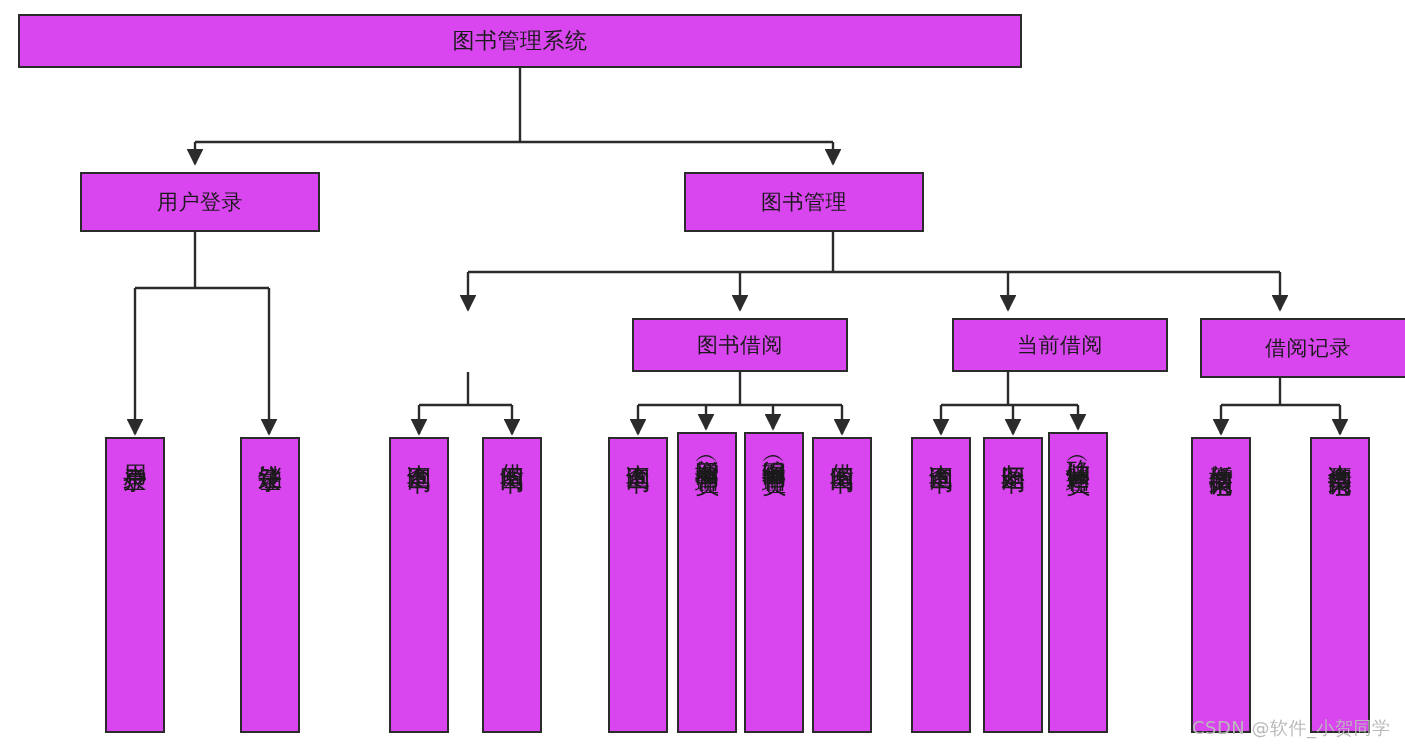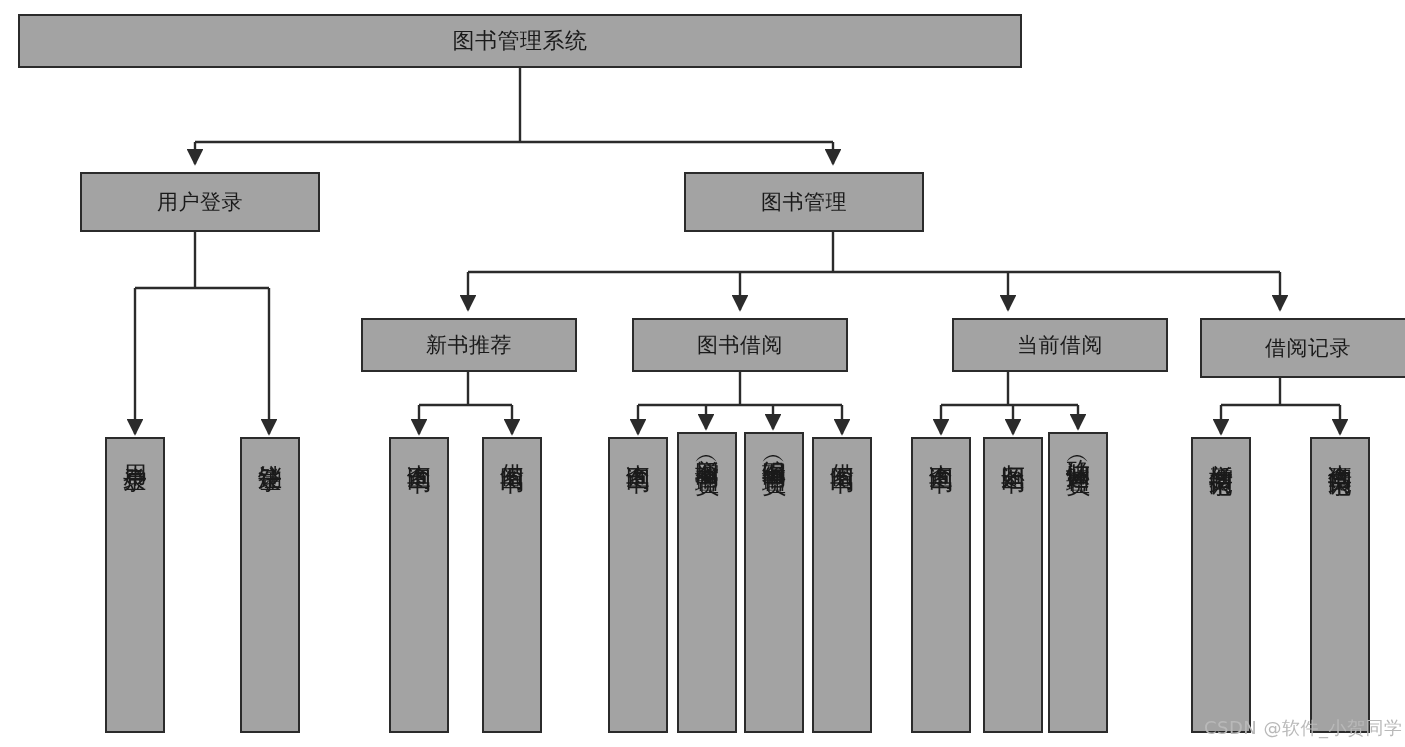--- a/index.html
+++ b/index.html
@@ -23,21 +23,21 @@
     left: 0;
     top: 0;
     width: 1405px;
     height: 747px;
     pointer-events: none;
   }
   .node {
     position: absolute;
     box-sizing: border-box;
     border: 2.2px solid #2b2b2b;
-    background: #a3a3a3;
+    background: #d946ef;
     display: flex;
     align-items: center;
     justify-content: center;
     color: #1a1a1a;
   }
   .node .label {
     display: block;
     text-align: center;
     line-height: 1.18;
     letter-spacing: 0.5px;
@@ -132,23 +132,20 @@
     <span class="label">图书管理系统</span>
   </div>
 
   <div class="node horiz" style="left:80px; top:172px; width:240px; height:60px;">
     <span class="label">用户登录</span>
   </div>
   <div class="node horiz" style="left:684px; top:172px; width:240px; height:60px;">
     <span class="label">图书管理</span>
   </div>
 
-  <div class="node horiz" style="left:361px; top:318px; width:216px; height:54px;">
-    <span class="label">新书推荐</span>
-  </div>
   <div class="node horiz" style="left:632px; top:318px; width:216px; height:54px;">
     <span class="label">图书借阅</span>
   </div>
   <div class="node horiz" style="left:952px; top:318px; width:216px; height:54px;">
     <span class="label">当前借阅</span>
   </div>
   <div class="node horiz" style="left:1172px; top:318px; width:216px; height:60px;margin-left:28px;">
     <span class="label">借阅记录</span>
   </div>
 
@@ -189,15 +186,15 @@
     <span class="label">确认归还（管理员）</span>
   </div>
 
   <div class="node vert" style="left:1191px; top:437px; width:60px; height:296px;">
     <span class="label">新增借阅记录</span>
   </div>
   <div class="node vert" style="left:1310px; top:437px; width:60px; height:296px;">
     <span class="label">查询借阅记录</span>
   </div>
 
-  <div class="watermark" style="left:1192px; top:716px;padding-left:12px;">CSDN @软件_小贺同学</div>
+  <div class="watermark" style="left:1192px; top:716px;">CSDN @软件_小贺同学</div>
 
 </div>
 
 </body></html>

